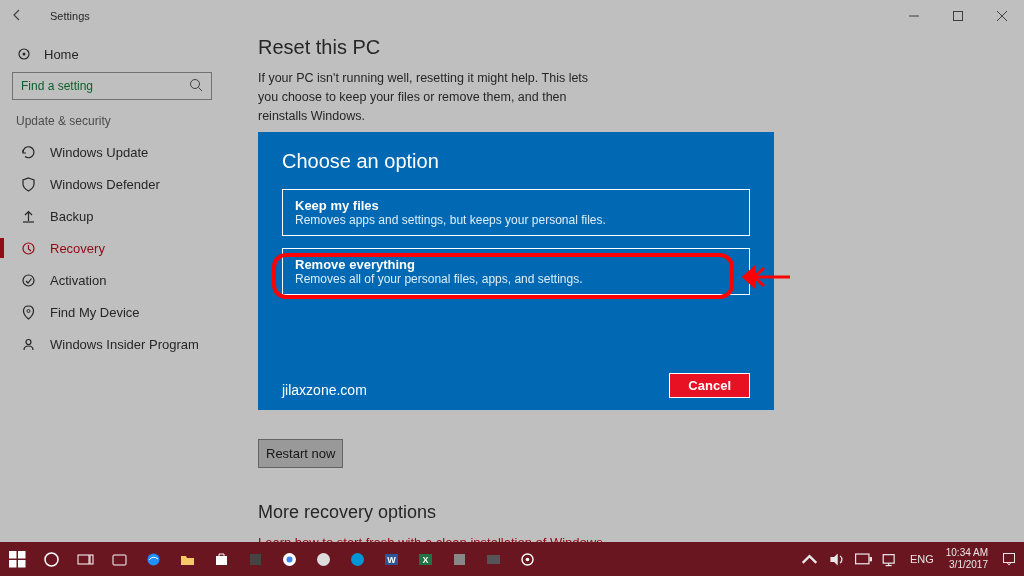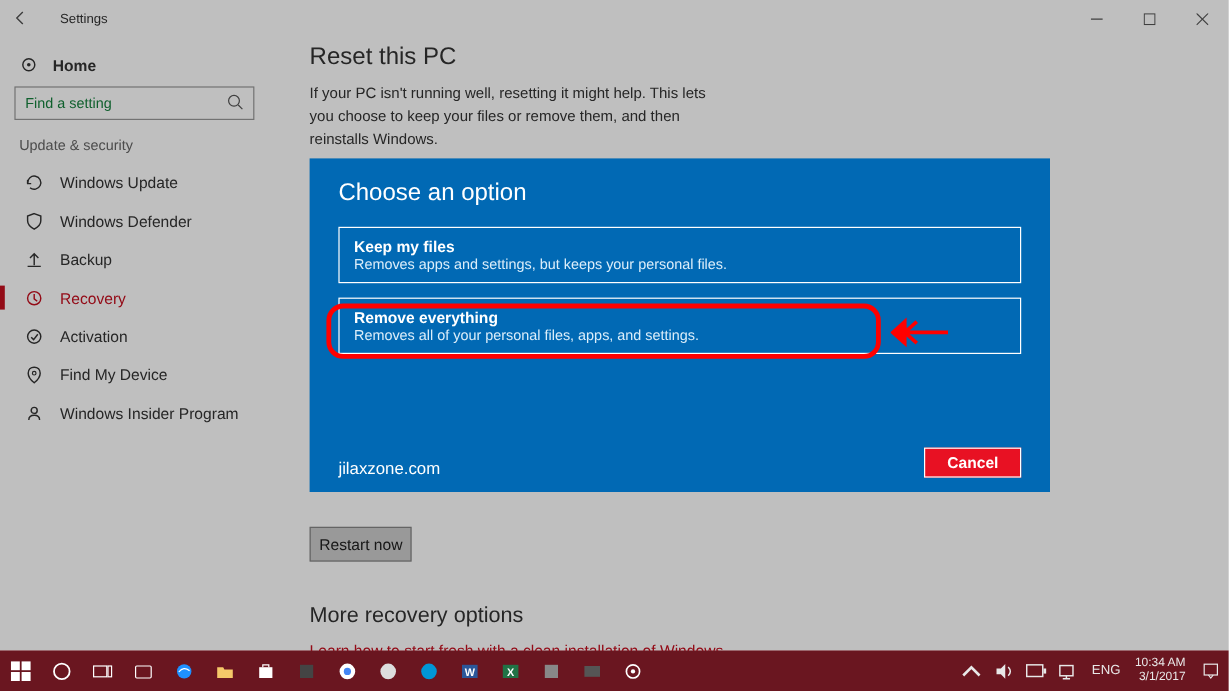--- a/index.html
+++ b/index.html
@@ -10,42 +10,42 @@
 
 .titlebar { position: absolute; top: 0; left: 0; right: 0; height: 32px; display: flex; align-items: center; padding: 0 8px; font-size: 11px; color: #333; }
 .titlebar .back { width: 18px; text-align: center; color: #555; }
 .titlebar .title { margin-left: 24px; }
 .titlebar .win-controls { position: absolute; right: 0; top: 0; display: flex; }
 .titlebar .win-controls div { width: 44px; height: 32px; display: flex; align-items: center; justify-content: center; color: #333; }
 .titlebar .win-controls svg { width: 10px; height: 10px; stroke: #555; stroke-width: 1; fill: none; }
 
 
 .sidebar { position: absolute; top: 40px; left: 0; width: 230px; padding-left: 12px; }
-.home-row { display: flex; align-items: center; gap: 12px; font-size: 13px; color: #333; padding: 6px 0 10px 4px; font-weight: bold; }
+.home-row { display: flex; align-items: center; gap: 12px; font-size: 13px; color: #333; padding: 6px 0 10px 4px; }
 .home-row .icon { width: 16px; height: 16px; display: flex; align-items: center; justify-content: center; }
 .search-box { width: 200px; height: 28px; border: 1px solid #999; display: flex; align-items: center; padding: 0 8px; font-size: 12px; color: #15803d; margin-bottom: 14px; }
 .search-box .ph { flex: 1; }
 .search-box .sicon { color: #555; }
 .category-label { font-size: 12px; color: #666; margin: 4px 0 8px 4px; }
 .side-item { display: flex; align-items: center; gap: 14px; padding: 8px 8px; font-size: 13px; color: #333; cursor: pointer; }
 .side-item .icon { width: 16px; height: 16px; display: flex; align-items: center; justify-content: center; color: #333; }
 .side-item.active { color: #c50f1f; }
 .side-item.active .accent-bar { position: absolute; left: 0; width: 4px; height: 20px; background: #c50f1f; }
 
 
 .main { position: absolute; top: 36px; left: 258px; right: 30px; }
 .page-title { font-size: 20px; font-weight: 400; color: #333; margin-bottom: 10px; }
 .page-desc { font-size: 12.5px; color: #333; max-width: 340px; line-height: 1.5; margin-bottom: 10px; }
 .gray-btn { display: inline-block; background: #cccccc; color: #222; font-size: 13px; padding: 6px 7px; border: 1px solid #868686; }
 .section-title { font-size: 18px; font-weight: 400; color: #333; margin-top: 34px; margin-bottom: 12px; }
 .link { font-size: 13px; color: #c50f1f; cursor: pointer; }
 
 
 .dim { position: absolute; top: 0; left: 0; right: 0; bottom: 34px; background: rgba(0,0,0,0.25); }
-.dialog { position: absolute; top: 132px; left: 258px; width: 617px; height: 278px; background: #0169b4; color: #fff; padding: 18px 24px 14px 24px; }
+.dialog { position: absolute; top: 132px; left: 258px; width: 516px; height: 278px; background: #0169b4; color: #fff; padding: 18px 24px 14px 24px; }
 .dialog-title { font-size: 20px; font-weight: 400; margin-bottom: 16px; }
 .opt { border: 1.5px solid #fff; padding: 8px 12px; margin-bottom: 12px; cursor: pointer; }
 .opt-title { font-size: 13px; font-weight: 600; }
 .opt-desc { font-size: 12px; font-weight: 400; color: #dceefa; }
 .dialog-footer { position: absolute; bottom: 12px; left: 24px; right: 24px; display: flex; align-items: flex-end; justify-content: space-between; }
 .branding { font-size: 14px; color: #fff; }
 .cancel-btn { background: #e81123; border: 1.5px solid #fff; color: #fff; font-size: 13px; font-weight: 600; padding: 4px 18px; cursor: pointer; }
 
 
 .red-annot { position: absolute; top: 253px; left: 272px; width: 462px; height: 46px; border: 4px solid #ff0000; border-radius: 14px; pointer-events: none; }

